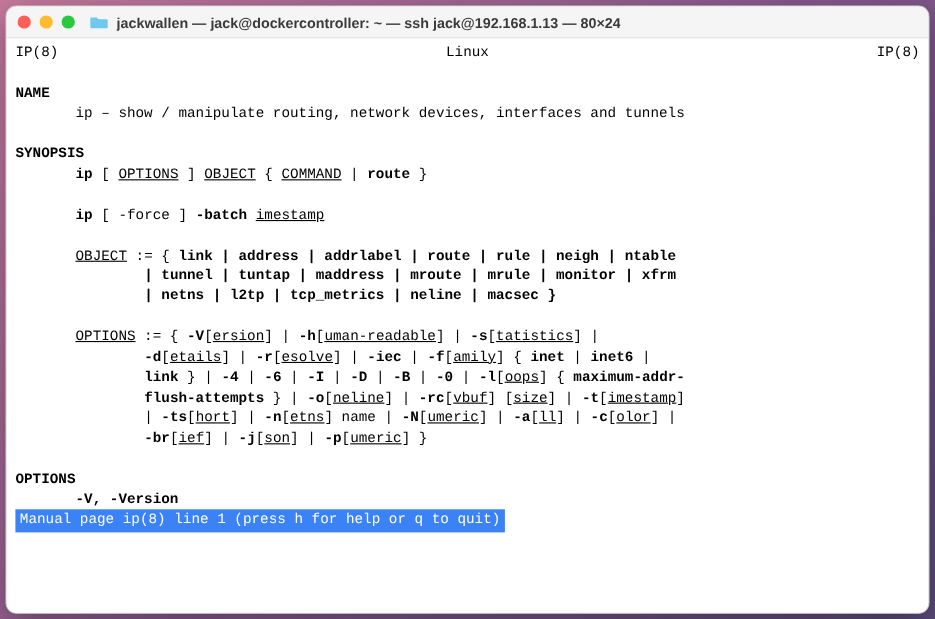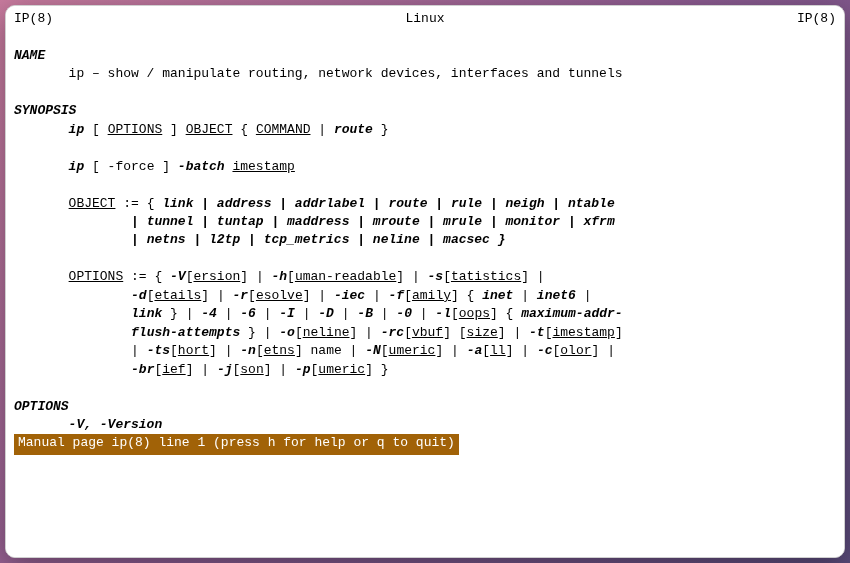--- a/index.html
+++ b/index.html
@@ -67,38 +67,51 @@
     flex: 1;
     background: #ffffff;
     padding: 4px 8px 0 8px;
     font-family: Menlo, Monaco, "Courier New", monospace;
     font-size: 13px;
     line-height: 1.42;
     white-space: pre;
     color: #000;
     overflow: hidden;
   }
-  .terminal .b { font-weight: 700; font-style: italic; }
+  .terminal .b { font-weight: 700; }
   .terminal .u { text-decoration: underline; }
   .terminal .header-row {
     display: flex;
     justify-content: space-between;
   }
   .statusline {
     display: inline-block;
-    background: #a16207;
+    background: #3b82f6;
     color: #ffffff;
     padding: 0 4px 2px 4px;
     font-weight: 500;
   }
 </style>
 </head>
 <body>
 
 <div class="window">
+  <div class="titlebar">
+    <div class="traffic-lights">
+      <div class="tl close"></div>
+      <div class="tl min"></div>
+      <div class="tl max"></div>
+    </div>
+    <span class="folder-icon">
+      <svg width="16" height="12" viewBox="0 0 16 12">
+          <path d="M1 2 h5 l1.5 1.5 H15 a1 1 0 0 1 1 1 V11 a1 1 0 0 1 -1 1 H1 a1 1 0 0 1 -1 -1 V3 a1 1 0 0 1 1 -1 z" fill="#6fc8f0"></path>
+        </svg>
+    </span>
+    <span class="title-text">jackwallen — jack@dockercontroller: ~ — ssh jack@192.168.1.13 — 80×24</span>
+  </div>
 
   <div class="terminal"><div class="header-row"><span>IP(8)</span><span>Linux</span><span>IP(8)</span></div>
 <span class="b">NAME</span>
        <span>ip – show / manipulate routing, network devices, interfaces and tunnels</span>
 
 <span class="b">SYNOPSIS</span>
        <span class="b">ip</span> <span>[ </span><span class="u">OPTIONS</span><span> ] </span><span class="u">OBJECT</span><span> { </span><span class="u">COMMAND</span><span> | </span><span class="b">route</span><span> }</span>
 
        <span class="b">ip</span><span> [ -force ] </span><span class="b">-batch</span><span> </span><span class="u">imestamp</span>
 

